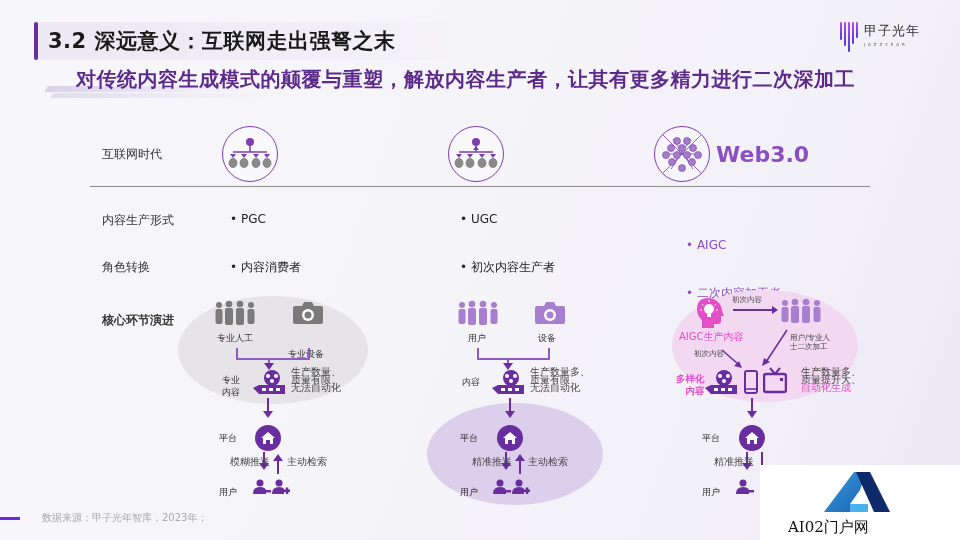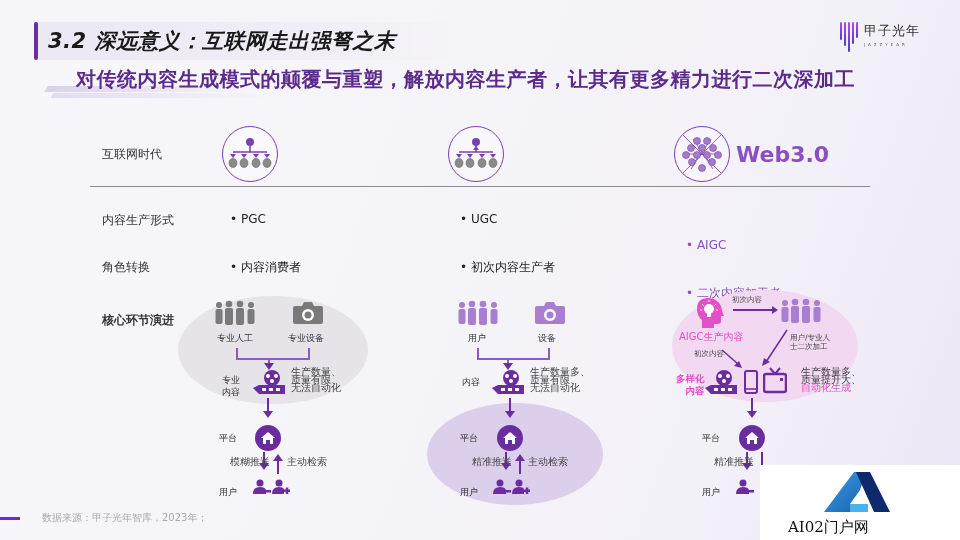--- a/index.html
+++ b/index.html
@@ -9,21 +9,21 @@
     background: linear-gradient(110deg, #f7f6fb 0%, #f5f4f8 45%, #f3f1f8 75%, #ece6f6 100%);
     position: relative;
     color: #333;
   }
   .abs { position: absolute; }
   .title-bar {
     left: 34px; top: 22px; width: 430px; height: 38px;
     background: linear-gradient(90deg, #ece8f4 0%, #f1eef7 70%, rgba(245,244,248,0) 100%);
   }
   .title-accent { left: 34px; top: 22px; width: 4px; height: 38px; background: #6a2f9e; border-radius: 2px; }
-  .title-text { left: 48px; top: 27px; font-size: 21px; font-weight: bold; color: #1a1a1a; letter-spacing: 0.5px; white-space: nowrap; font-style: italic; }
+  .title-text { left: 48px; top: 27px; font-size: 21px; font-weight: bold; color: #1a1a1a; letter-spacing: 0.5px; white-space: nowrap; }
   .subtitle { left: 76px; top: 66px; font-size: 20px; font-weight: bold; color: #5b2a8a; white-space: nowrap; letter-spacing: 0.5px; }
   .sub-deco1 { left: 46px; top: 86px; width: 200px; height: 6px; background: linear-gradient(90deg, #d9d2ea, rgba(230,225,240,0)); transform: skewX(-30deg); }
   .sub-deco2 { left: 52px; top: 93px; width: 220px; height: 5px; background: linear-gradient(90deg, #e2dcef, rgba(235,230,245,0)); transform: skewX(-30deg); }
   .logo { left: 840px; top: 22px; display: flex; align-items: flex-start; }
   .logo-bars { display: flex; gap: 2px; margin-right: 6px; }
   .logo-bars span { width: 2px; background: linear-gradient(180deg, #b44cf0, #4b3bd6); border-radius: 1px; }
   .logo-cn { font-family: "DejaVu Serif", serif; font-size: 13px; color: #333; letter-spacing: 1px; }
   .logo-en { font-size: 4px; color: #555; letter-spacing: 3px; margin-top: 2px; }
 
   .row-label { left: 102px; font-size: 12px; color: #333; white-space: nowrap; }
@@ -113,21 +113,21 @@
         </g>
       <g fill="#8a8a8a" stroke="#666" stroke-width="0.6">
           <ellipse cx="6" cy="27" rx="4" ry="4.5"></ellipse>
           <ellipse cx="17" cy="27" rx="4" ry="4.5"></ellipse>
           <ellipse cx="29" cy="27" rx="4" ry="4.5"></ellipse>
           <ellipse cx="40" cy="27" rx="4" ry="4.5"></ellipse>
         </g>
     </svg>
   </div>
 </div>
-<div class="abs era" style="left:674px;top:126px">
+<div class="abs era" style="left:654px;top:126px">
   <div class="era-circle">
     <svg width="46" height="46" viewBox="0 0 46 46">
       <g stroke="#7b3fb0" stroke-width="0.8">
         <line x1="4" y1="4" x2="42" y2="42"></line>
           <line x1="42" y1="4" x2="4" y2="42"></line>
         <line x1="14" y1="8" x2="34" y2="38"></line>
           <line x1="32" y1="8" x2="12" y2="38"></line>
         <line x1="4" y1="23" x2="42" y2="23"></line>
       </g>
       <g fill="#a67cc9" stroke="#7b3fb0" stroke-width="0.6">
@@ -173,21 +173,21 @@
     </svg>
 </div>
 <div class="abs small" style="left:217px;top:332px">专业人工</div>
 <div class="abs" style="left:292px;top:300px">
   <svg width="32" height="26" viewBox="0 0 32 26">
       <path d="M3 6h7l2-4h8l2 4h7a2 2 0 0 1 2 2v14a2 2 0 0 1-2 2H3a2 2 0 0 1-2-2V8a2 2 0 0 1 2-2z" fill="#7a7a7a"></path>
       <circle cx="16" cy="15" r="6" fill="#fff"></circle>
       <circle cx="16" cy="15" r="3.5" fill="#7a7a7a"></circle>
     </svg>
 </div>
-<div class="abs small" style="left:288px;top:332px">专业设备</div>
+<div class="abs small" style="left:288px;top:348px">专业设备</div>
 <div class="abs" style="left:236px;top:348px;width:2px;height:12px;background:#8c5ac0"></div>
 <div class="abs" style="left:308px;top:348px;width:2px;height:12px;background:#8c5ac0"></div>
 <div class="abs hline" style="left:236px;top:358px;width:74px"></div>
 <div class="abs" style="left:268px;top:360px;width:2px;height:4px;background:#8c5ac0"></div>
 <div class="abs arrow-down" style="left:264px;top:363px"></div>
 <div class="abs small" style="left:222px;top:374px;line-height:12px;text-align:center">
   <div>专业</div>
   <div>内容</div>
 </div>
 <div class="abs" style="left:252px;top:370px">

